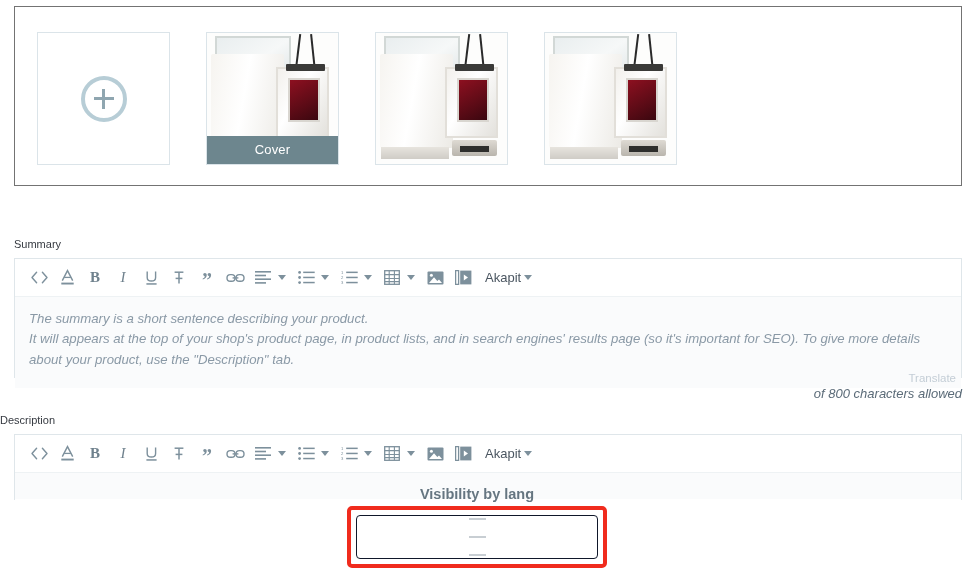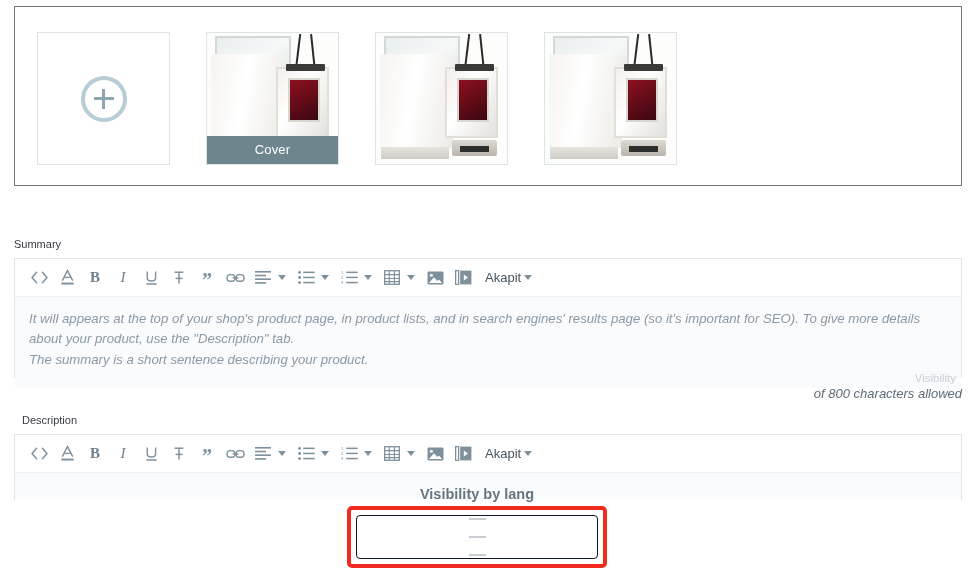--- a/index.html
+++ b/index.html
@@ -316,29 +316,29 @@
             <rect x="0.6" y="0.6" width="3" height="13.8" fill="none" stroke="#7d909c" stroke-width="1.3"></rect>
             <rect x="5.2" y="0.6" width="11.2" height="13.8" fill="#7d909c"></rect>
             <path d="M8.8 4.5 13 7.5l-4.2 3z" fill="#fff"></path>
           </svg>
       </div>
       <div class="tb tb-para">Akapit</div>
       <span class="caret"></span>
     </div>
 
     <div class="editor-body">
+      <div class="placeholder">The summary is a short sentence describing your product.</div>
       <div class="placeholder">It will appears at the top of your shop's product page, in product lists, and in search engines' results page (so it's important for SEO). To give more details about your product, use the "Description" tab.</div>
-      <div class="placeholder">The summary is a short sentence describing your product.</div>
     </div>
   </div>
 
-  <div class="translate-row" style="top:372px;">Visibility</div>
+  <div class="translate-row" style="top:372px;">Translate</div>
   <div class="charcount" style="top:386px;">of 800 characters allowed</div>
 
-  <div class="field-label" style="left:22px; top:414px;">Description</div>
+  <div class="field-label" style="left:0; top:414px;">Description</div>
 
   <div class="editor" style="top:434px; height:66px; border-bottom:none;">
     <div class="toolbar">
       <div class="tb">
         <svg width="17" height="13" viewBox="0 0 17 13">
             <path d="M5.6 1.2 1 6.5l4.6 5.3M11.4 1.2 16 6.5l-4.6 5.3" fill="none" stroke="#7d909c" stroke-width="1.4" stroke-linecap="round" stroke-linejoin="round"></path>
           </svg>
       </div>
       <div class="tb">
         <svg width="17" height="17" viewBox="0 0 17 17">

